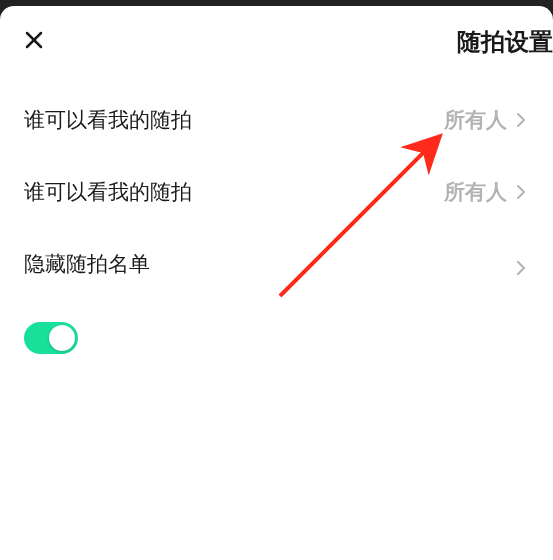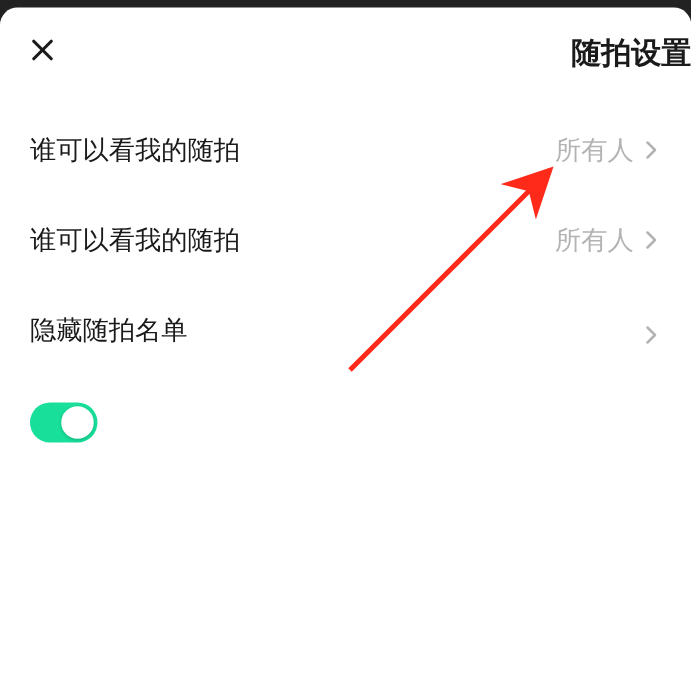--- a/index.html
+++ b/index.html
@@ -56,20 +56,21 @@
     }
     .row-label {
       font-size: 21px;
       color: #1a1a1a;
       font-weight: 400;
     }
     .row-right {
       display: flex;
       align-items: center;
       gap: 4px;
+      font-weight: bold;
     }
     .row-value {
       font-size: 21px;
       color: #b3b3b3;
     }
     .chevron {
       width: 20px;
       height: 20px;
       display: flex;
       align-items: center;

